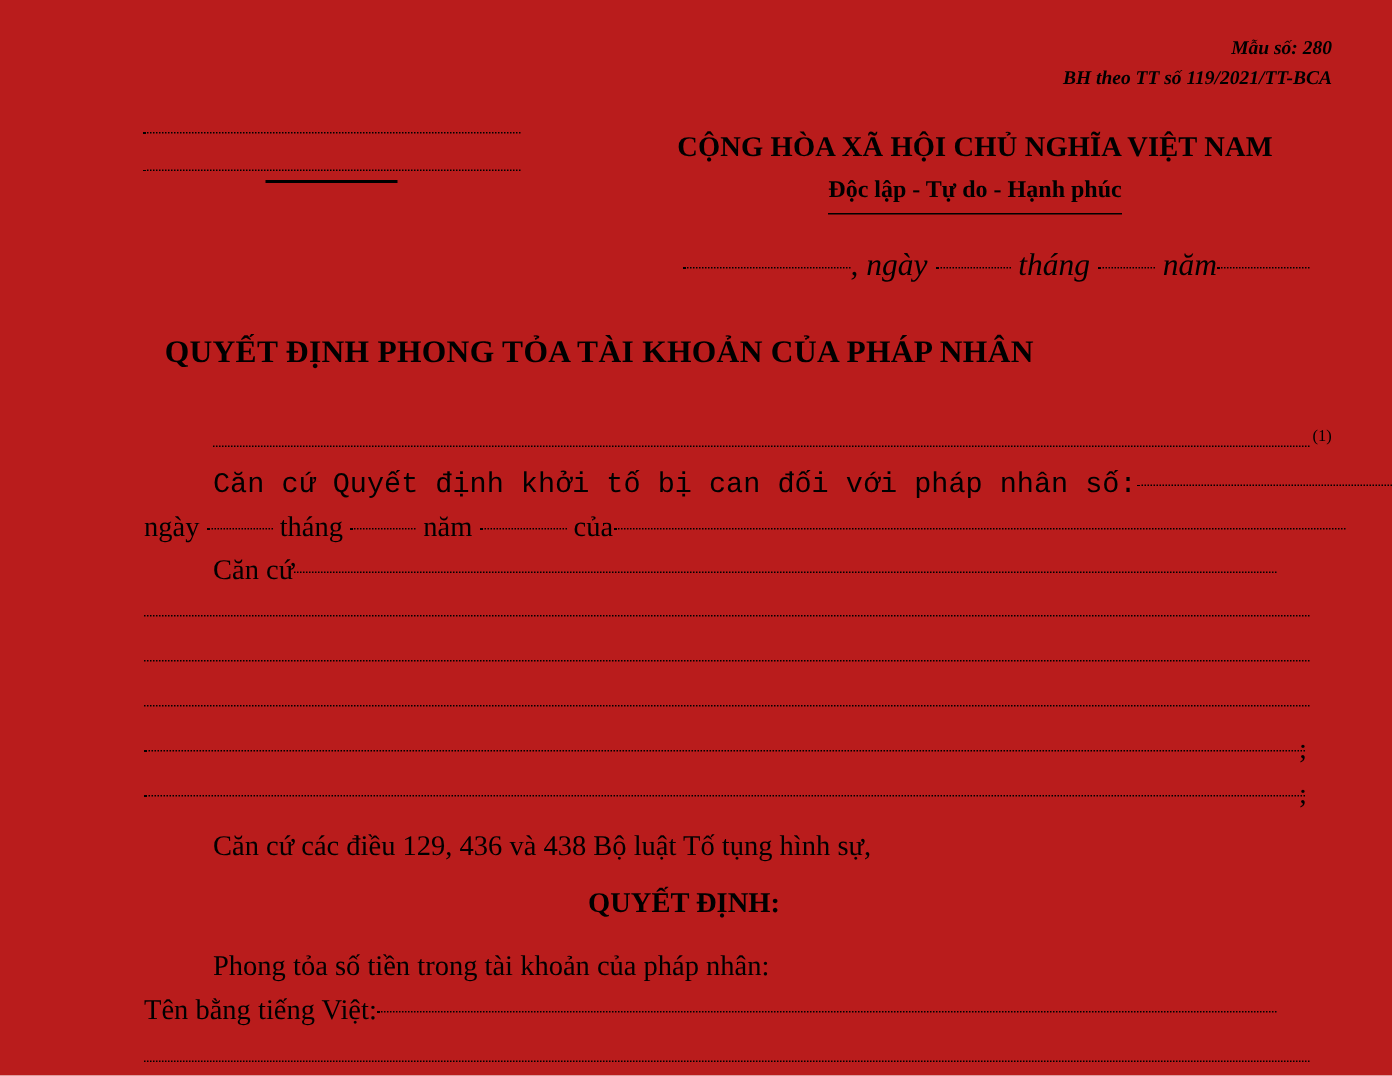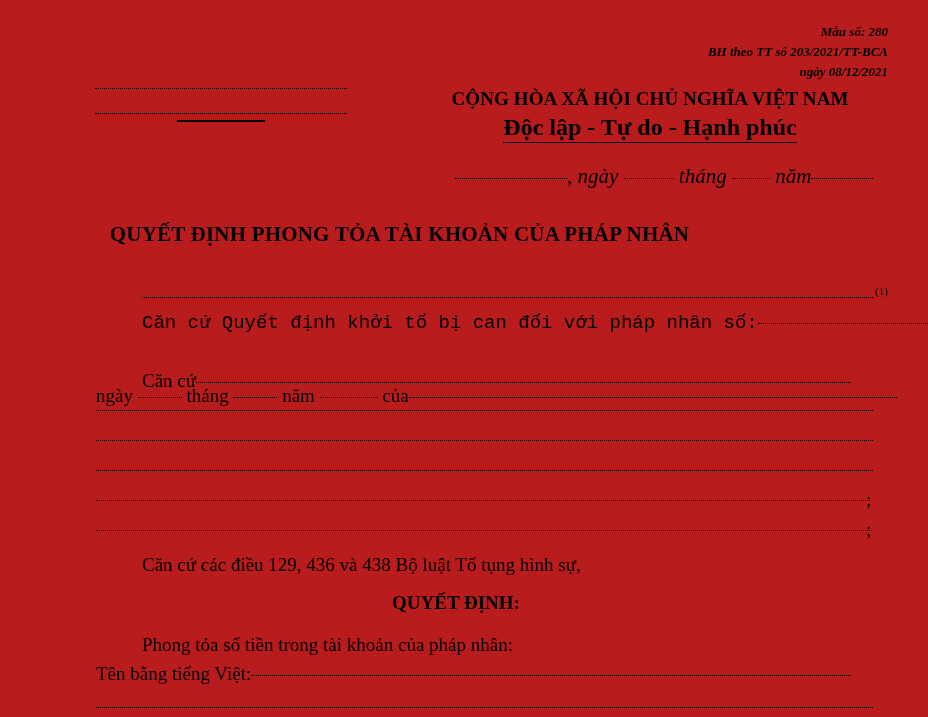--- a/index.html
+++ b/index.html
@@ -47,21 +47,21 @@
     letter-spacing: .1px;
     line-height: 26px;
   }
   .nat-line2-wrap {
     margin-top: 2px;
     display: flex;
     justify-content: center;
   }
   .nat-line2 {
     font-weight: bold;
-    font-size: 24px;
+    font-size: 16px;
     line-height: 26px;
     border-bottom: 1.6px solid #000;
     padding-bottom: 2px;
     display: inline-block;
   }
 
   
   .agency {
     position: absolute;
     left: 95px;
@@ -168,22 +168,21 @@
     line-height: 26px;
   }
 </style>
 </head>
 <body>
 
 <div class="page">
 
   <div class="form-code">
     <div>Mẫu số: 280</div>
-    <div>BH theo TT số 203/2021/TT-BCA</div>
-    <div>ngày 08/12/2021</div>
+    <div>BH theo TT số 119/2021/TT-BCA</div>
   </div>
 
   <div class="nat-heading">
     <div class="nat-line1">CỘNG HÒA XÃ HỘI CHỦ NGHĨA VIỆT NAM</div>
     <div class="nat-line2-wrap">
       <span class="nat-line2">Độc lập - Tự do - Hạnh phúc</span>
     </div>
   </div>
 
   <div class="agency">
@@ -205,21 +204,21 @@
 
   <div class="doc-title">QUYẾT ĐỊNH PHONG TỎA TÀI KHOẢN CỦA PHÁP NHÂN</div>
 
   <div class="rule" style="left:142px; top:297px; width:731px;"></div>
   <div class="marker-1" style="left:875px; top:285px;">(1)</div>
 
   <div class="body-line" style="left:142px; top:310px;font-family:Liberation Mono, monospace;">
     <span>Căn cứ Quyết định khởi tố bị can đối với pháp nhân số:</span><span class="dots w100" style="width:238px;"></span>
   </div>
 
-  <div class="body-line" style="left:96px; top:339px;margin-top:44px;">
+  <div class="body-line" style="left:96px; top:339px;">
     <span>ngày</span>
     <span class="dots w44"></span>
     <span>tháng</span>
     <span class="dots w44"></span>
     <span>năm</span>
     <span class="dots w58"></span>
     <span>của</span><span class="dots" style="width:488px;"></span>
   </div>
 
   <div class="body-line" style="left:142px; top:368px;">

